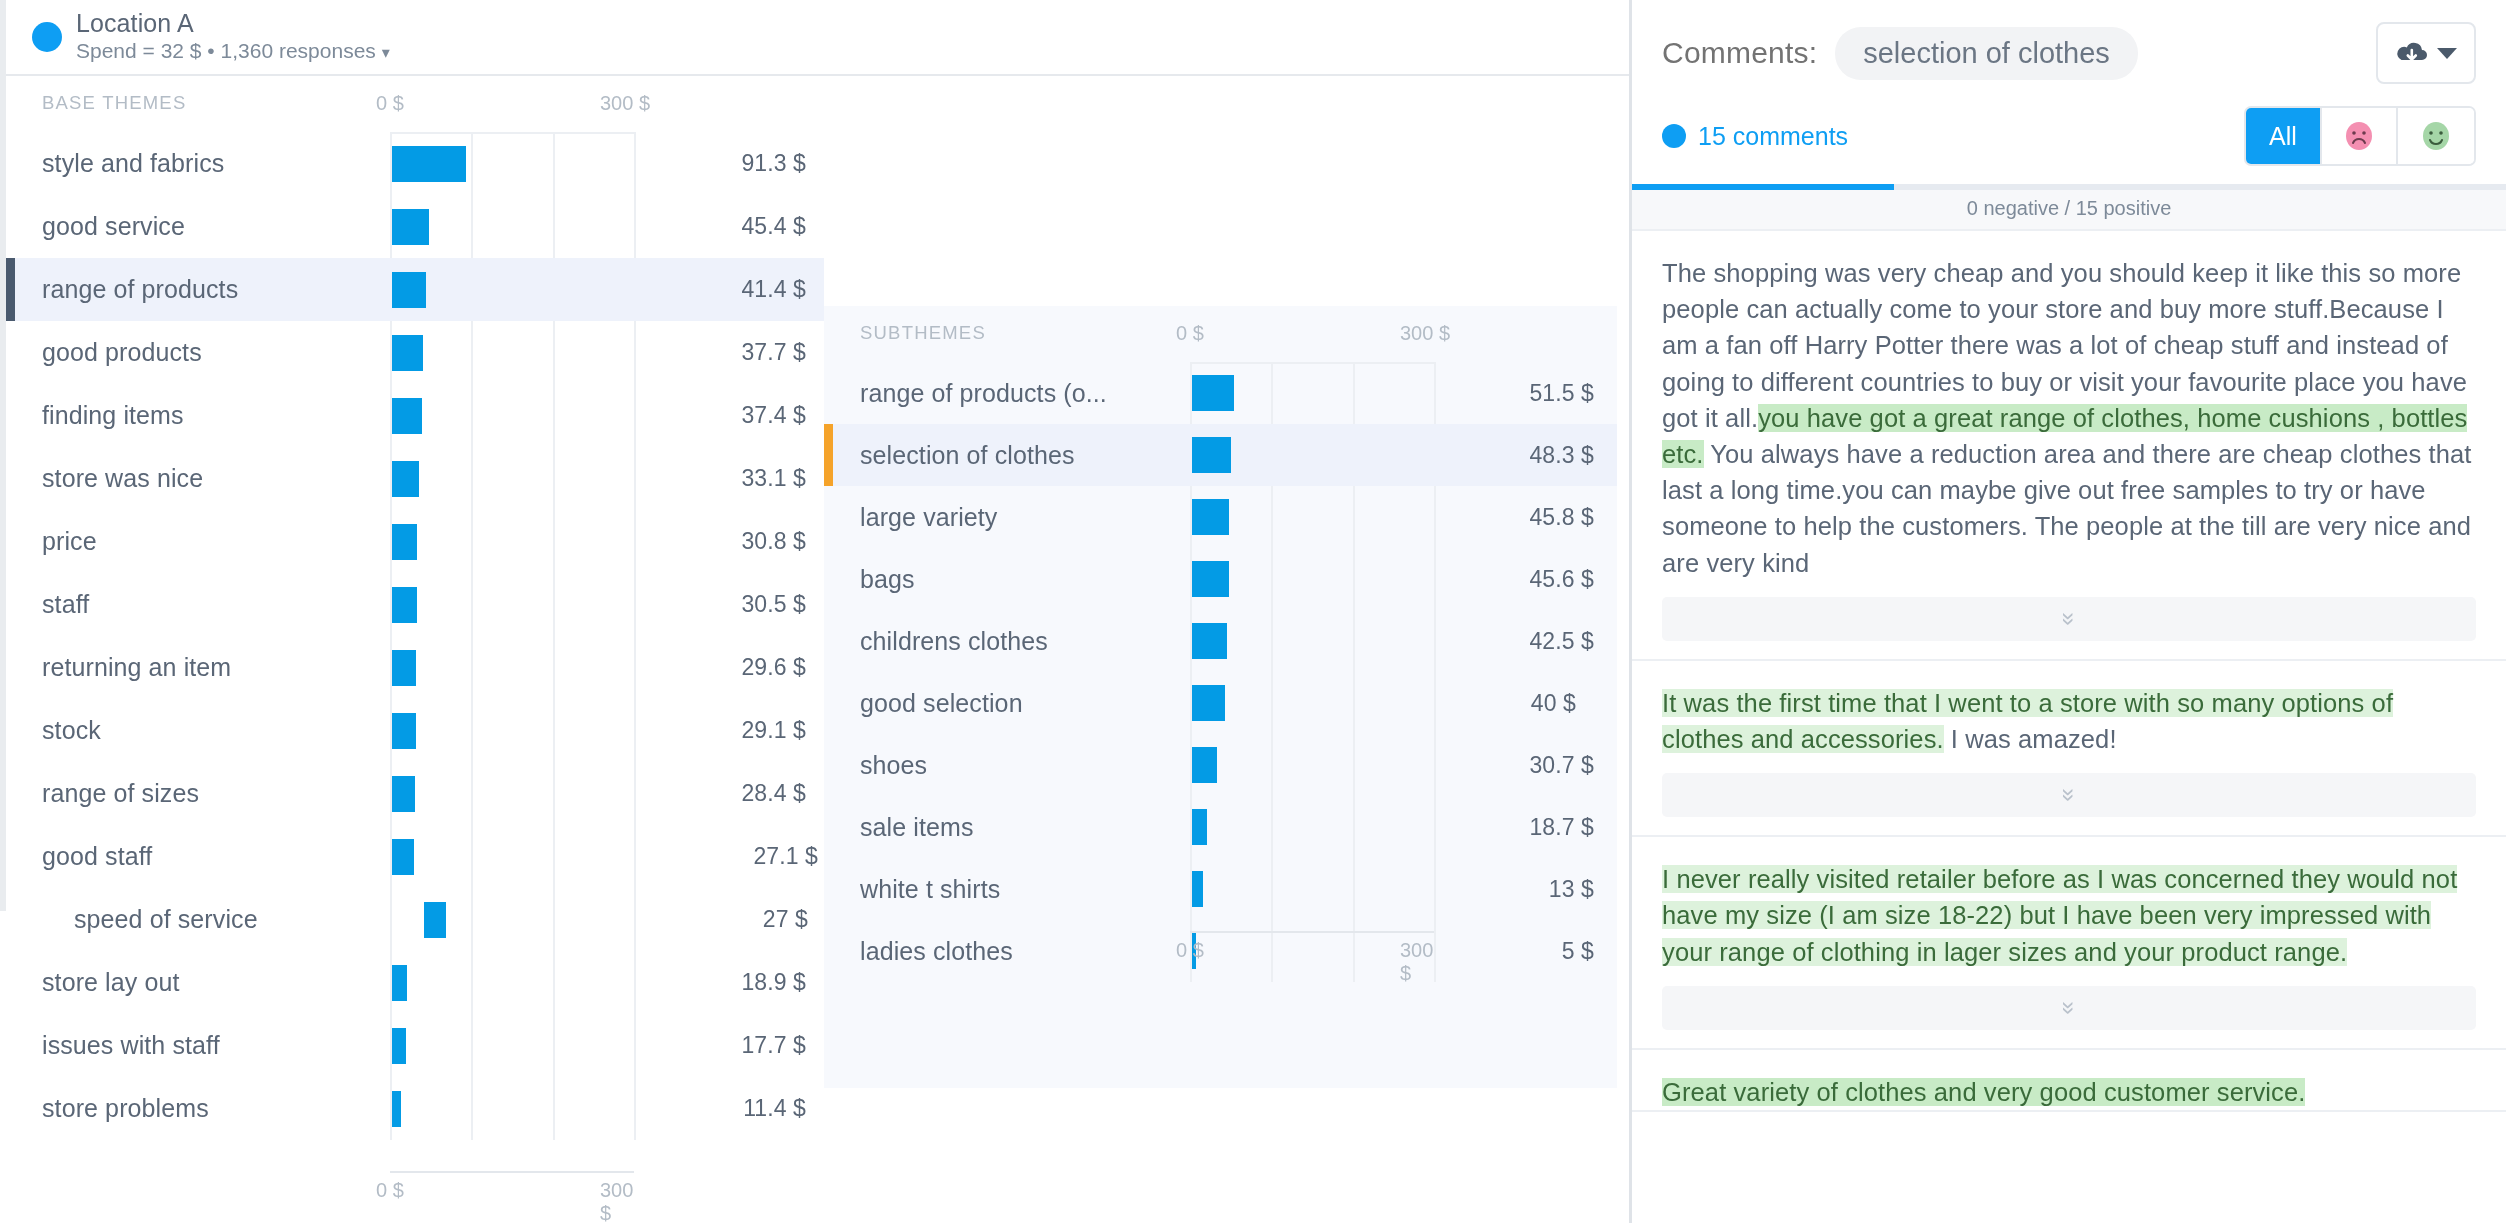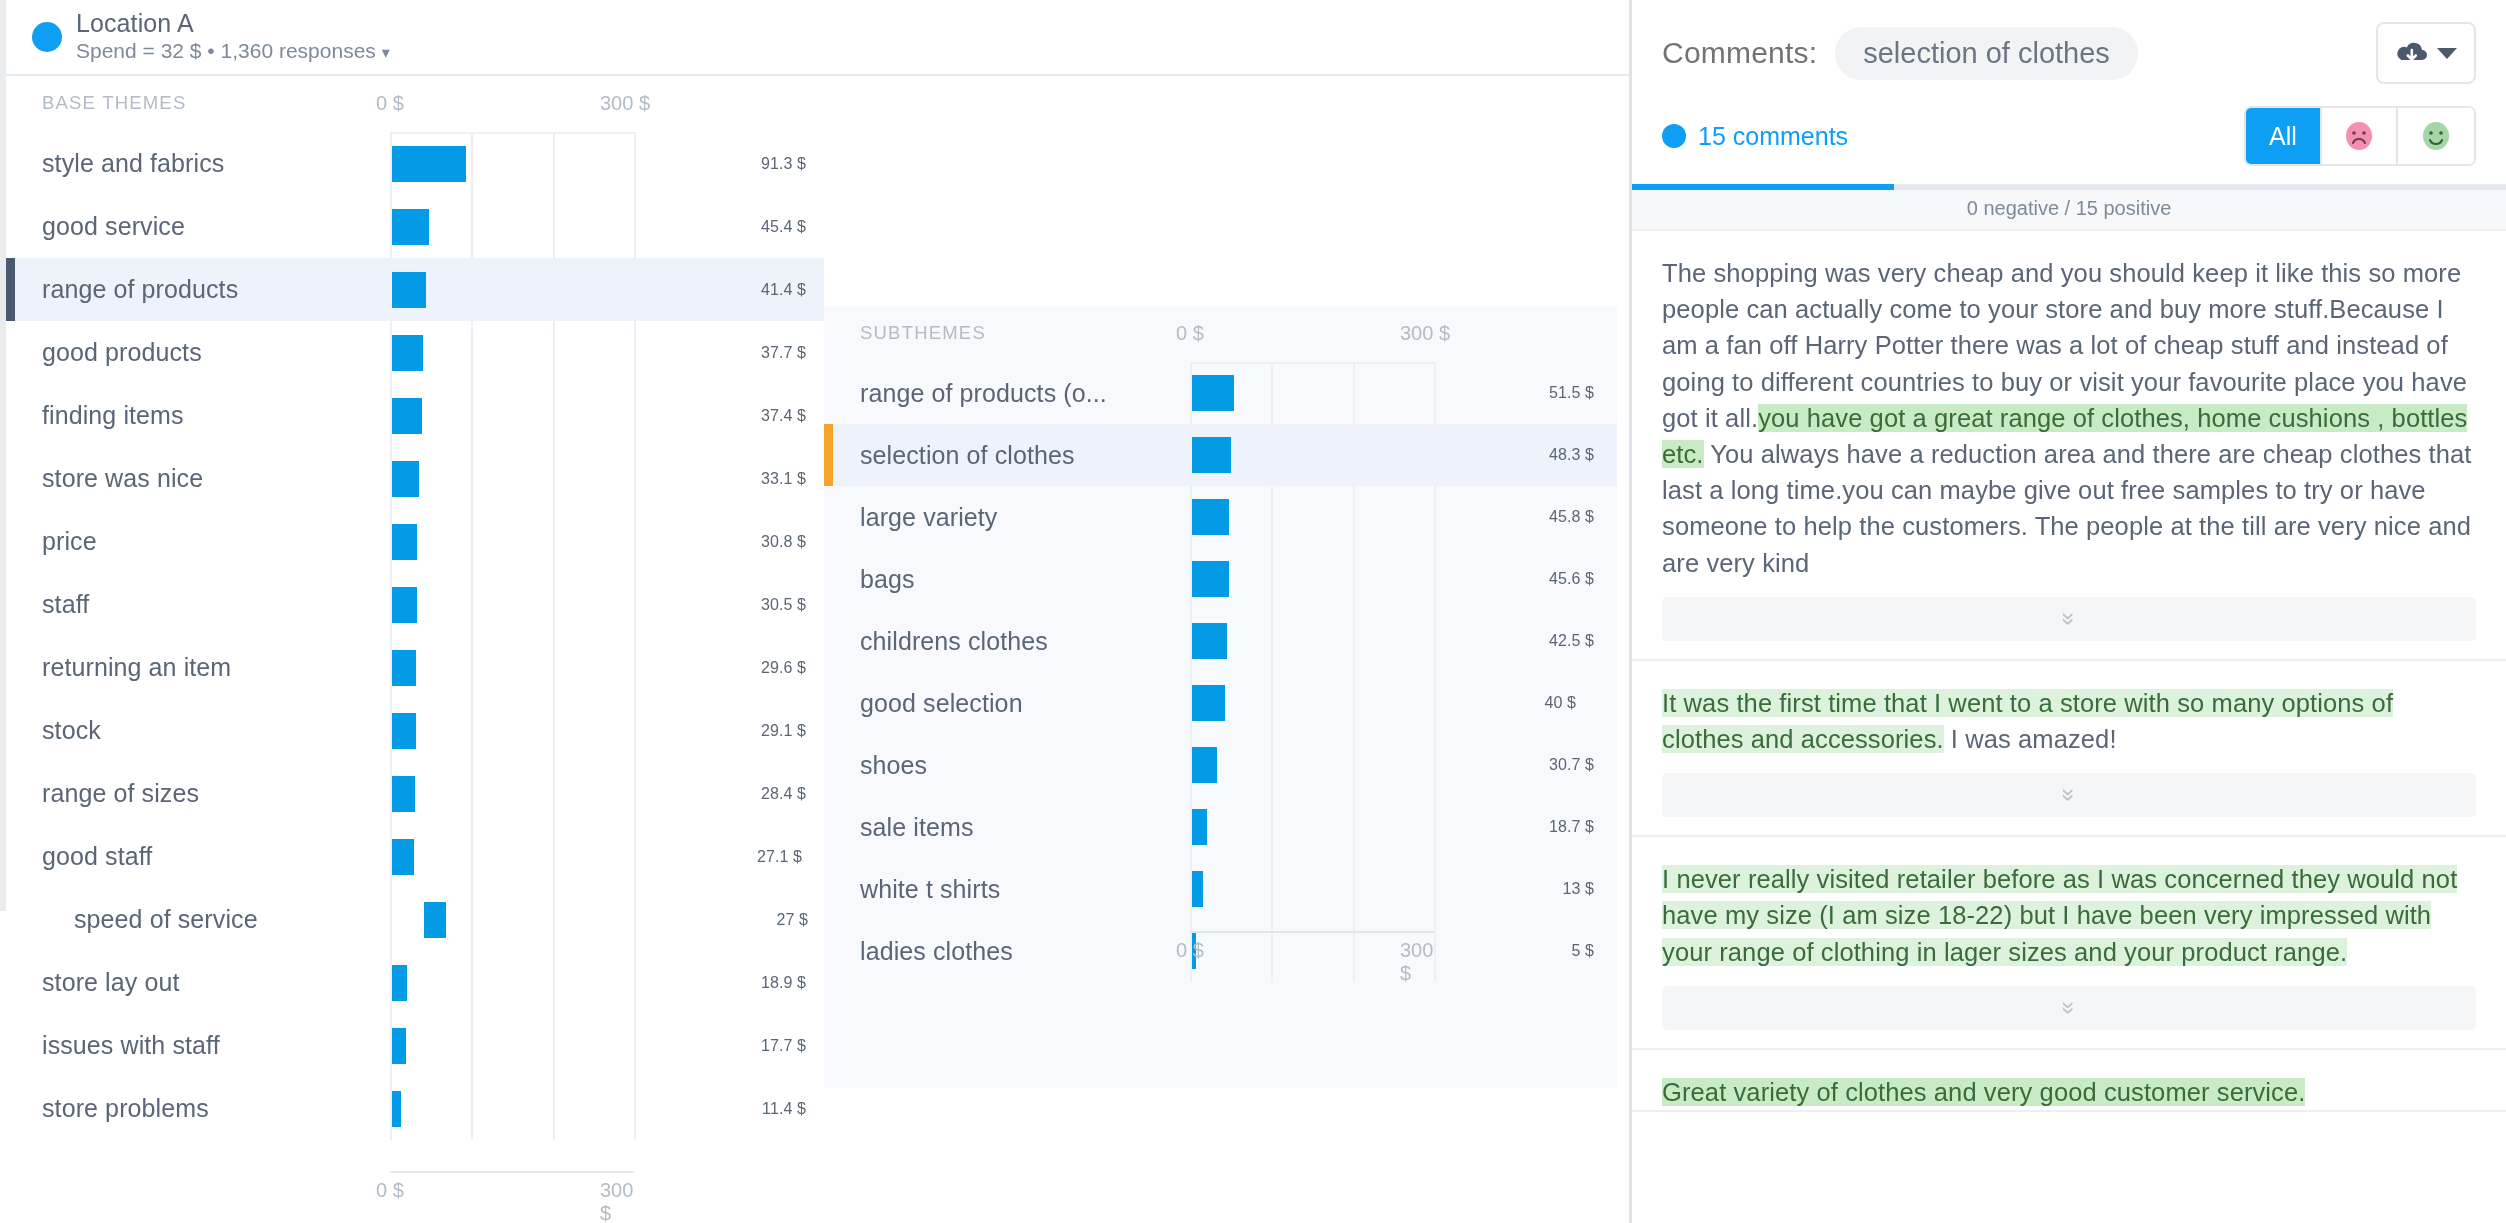--- a/index.html
+++ b/index.html
@@ -70,21 +70,21 @@
   .row .sel-bar {
     position: absolute; left: 0; top: 0; width: 9px; height: 100%;
   }
   .row .lbl {
     position: absolute; left: 36px;
     font-size: 25px; color: #5a6676; white-space: nowrap;
     letter-spacing:.1px;
   }
   .row .val {
     position: absolute;
-    font-size: 16px; color: #5a6676; text-align: right;
+    font-size: 23px; color: #5a6676; text-align: right;
     letter-spacing:.1px;
   }
   .bar {
     position: absolute;
     height: 36px; top: 12px;
     background: #039be5;
   }
 
   
   .grid {
@@ -254,21 +254,21 @@
               <div class="val" style="left: 620px; width: 180px;">29.1 $</div>
             </div>
             <div class="row" style="height: 63px;">
               <div class="lbl">range of sizes</div>
               <div class="bar" style="left: 386px; width: 23.0987px; background: rgb(3, 155, 229); top: 13.5px;"></div>
               <div class="val" style="left: 620px; width: 180px;">28.4 $</div>
             </div>
             <div class="row" style="height: 63px;">
               <div class="lbl">good staff</div>
               <div class="bar" style="left: 386px; width: 22.0413px; background: rgb(3, 155, 229); top: 13.5px;"></div>
-              <div class="val" style="left: 616px; width: 180px;">27.1 $</div>
+              <div class="val" style="left: 632px; width: 180px;">27.1 $</div>
             </div>
             <div class="row" style="height: 63px; margin-left: 32px;">
               <div class="lbl">speed of service</div>
               <div class="bar" style="left: 386px; width: 21.96px; background: rgb(3, 155, 229); top: 13.5px;"></div>
               <div class="val" style="left: 590px; width: 180px;">27 $</div>
             </div>
             <div class="row" style="height: 63px;">
               <div class="lbl">store lay out</div>
               <div class="bar" style="left: 386px; width: 15.372px; background: rgb(3, 155, 229); top: 13.5px;"></div>
               <div class="val" style="left: 620px; width: 180px;">18.9 $</div>

